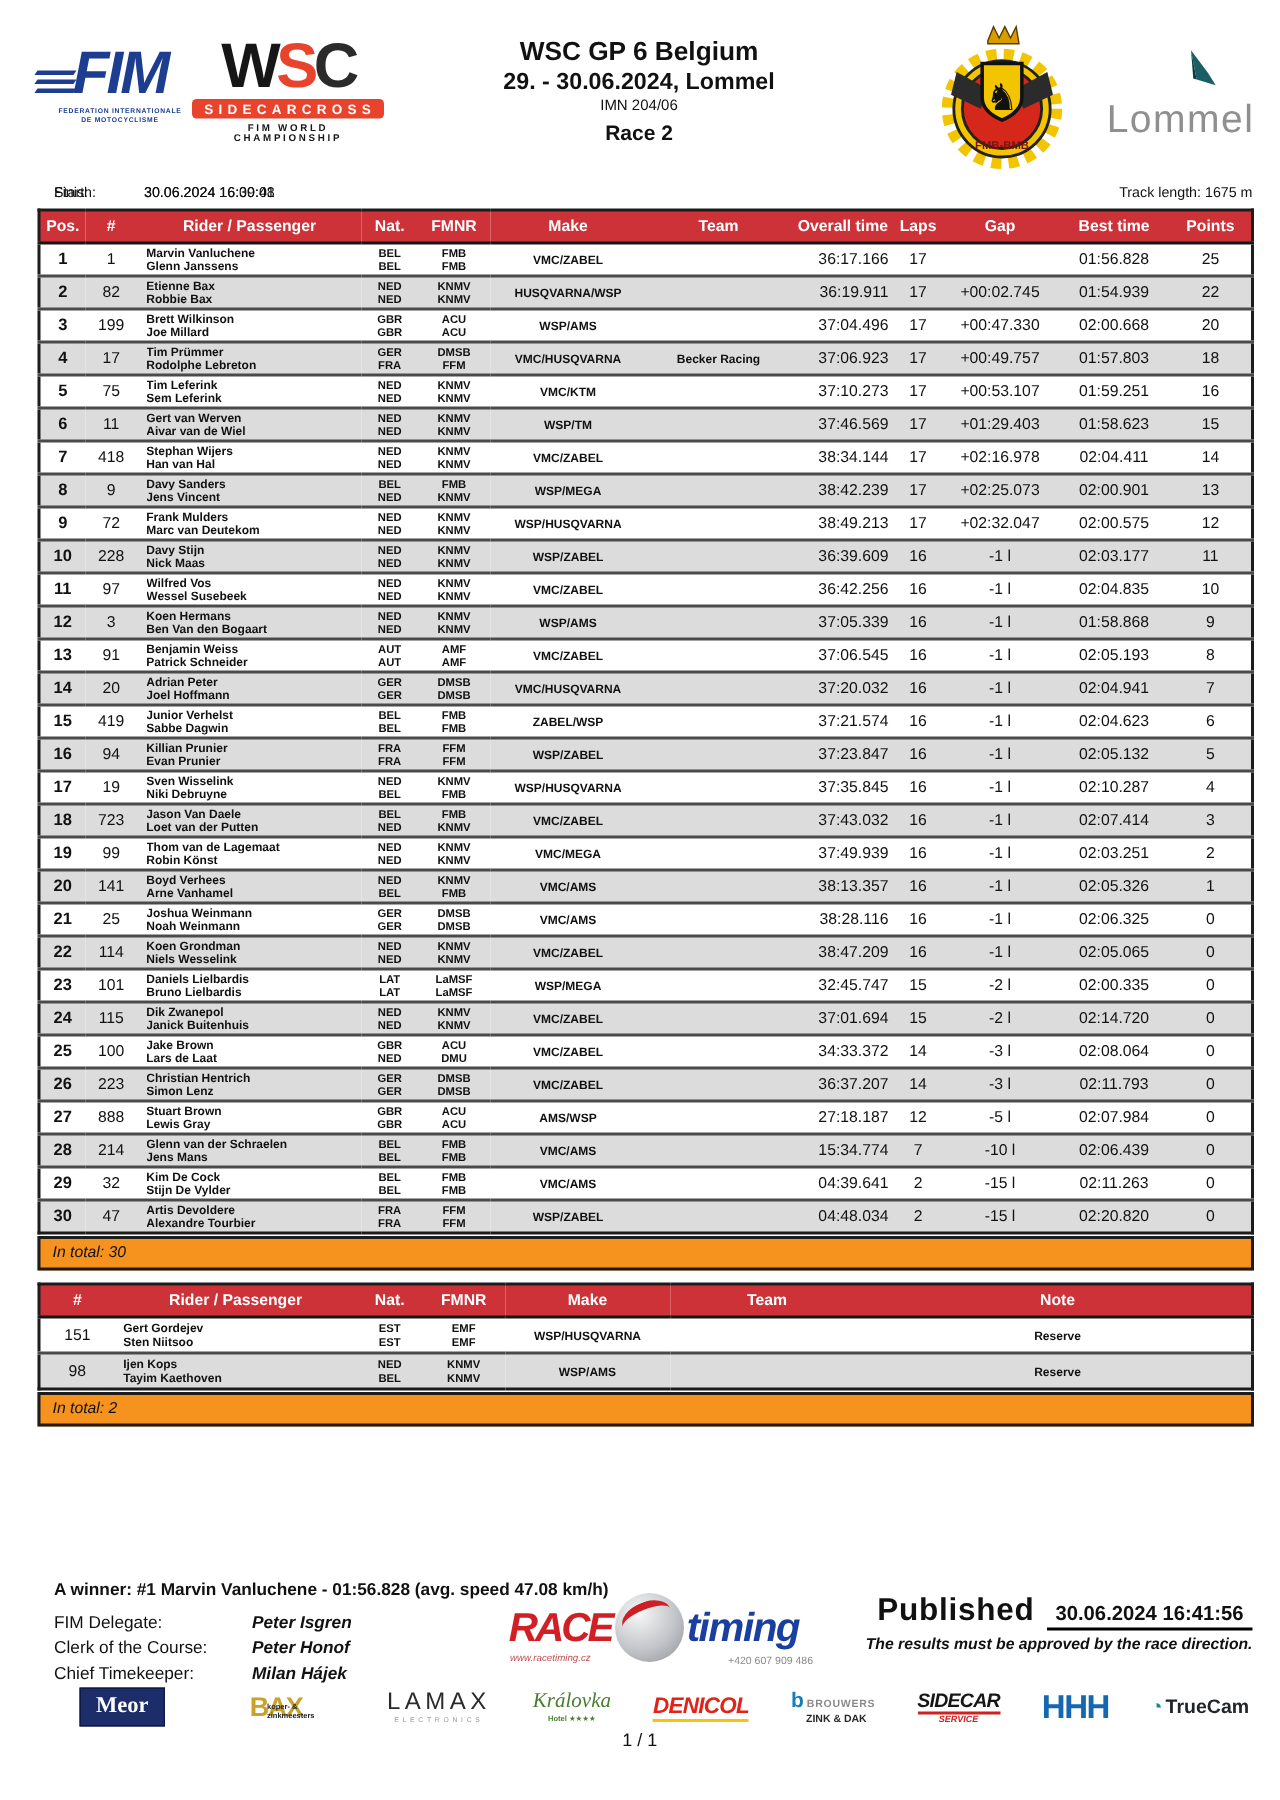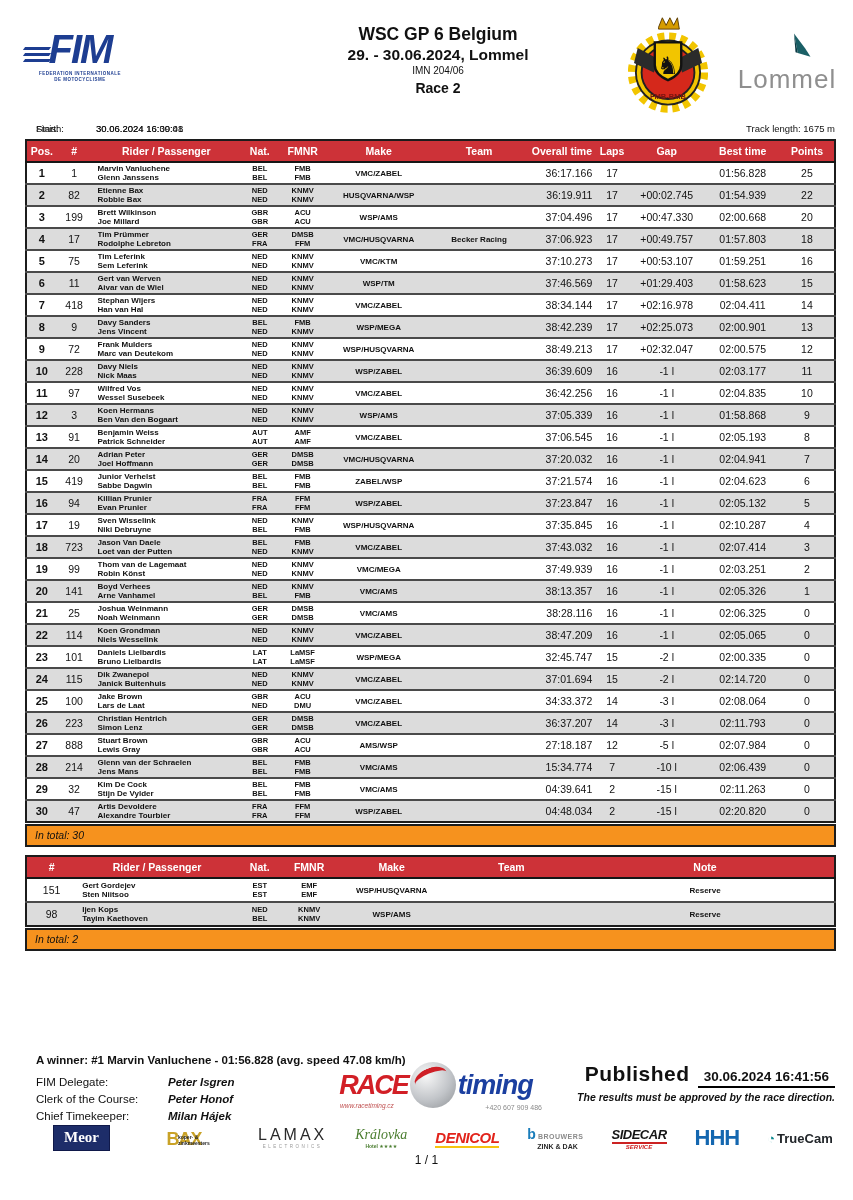--- a/index.html
+++ b/index.html
@@ -12,21 +12,21 @@
   .fim-lines { position:absolute; left:-6px; top:14px; width:26px; }
   .fim-lines div { height:3px; background:#1d3d91; margin:3px 0; transform:skewX(-35deg); }
   .fim-sub { font-size:4.5px; font-weight:700; color:#1d3d91; letter-spacing:.5px; margin-top:3px; line-height:6px; }
 
   .wsc-logo { position:absolute; left:128px; top:24px; width:128px; text-align:center; }
   .wsc-word { font-size:42px; font-weight:900; letter-spacing:-3px; line-height:40px; }
   .wsc-w { color:#161616; } .wsc-s { color:#e8432c; } .wsc-c { color:#2b2b2b; }
   .wsc-bar { background:#e8432c; border-radius:3px; color:#fff; font-size:9px; font-weight:700; letter-spacing:3.5px; padding:2px 0 1px 3px; margin-top:2px; }
   .wsc-sub { font-size:6.5px; font-weight:700; letter-spacing:1.8px; margin-top:3px; color:#161616; }
 
-  .title-block { position:absolute; left:288px; top:24px; width:300px; text-align:center; }
+  .title-block { position:absolute; left:276px; top:24px; width:300px; text-align:center; }
   .t-title { font-size:17.5px; font-weight:700; line-height:21px; }
   .t-sub { font-size:15.5px; font-weight:700; line-height:19px; }
   .t-imn { font-size:10px; line-height:14px; }
   .t-race { font-size:14px; font-weight:700; line-height:20px; }
 
   .club-badge { position:absolute; left:628px; top:14px; }
   .lommel-logo { position:absolute; left:733px; top:30px; width:108px; text-align:center; }
   .lommel-text { font-size:26px; color:#8f8f8f; letter-spacing:1px; line-height:26px; }
   .lommel-icon { display:block; margin:0 auto 2px 52px; }
 
@@ -118,20 +118,27 @@
           <div></div>
         </div>
       <span>FIM</span>
     </div>
     <div class="fim-sub">
       <div>FEDERATION INTERNATIONALE</div>
         <div>DE MOTOCYCLISME</div>
     </div>
   </div>
 
+  <div class="wsc-logo">
+    <div class="wsc-word">
+      <span class="wsc-w">W</span><span class="wsc-s">S</span><span class="wsc-c">C</span>
+    </div>
+    <div class="wsc-bar">SIDECARCROSS</div>
+    <div class="wsc-sub">FIM WORLD CHAMPIONSHIP</div>
+  </div>
 
   <div class="title-block">
     <div class="t-title">WSC GP 6 Belgium</div>
     <div class="t-sub">29. - 30.06.2024, Lommel</div>
     <div class="t-imn">IMN 204/06</div>
     <div class="t-race">Race 2</div>
   </div>
 
   <div class="club-badge">
     <svg width="80" height="102" viewBox="0 0 84 108">
@@ -400,21 +407,21 @@
             <td class="c-overall">38:49.213</td>
             <td class="c-laps">17</td>
             <td class="c-gap">+02:32.047</td>
             <td class="c-best">02:00.575</td>
             <td class="c-points">12</td>
           </tr>
           <tr class="alt">
             <td class="c-pos">10</td>
             <td class="c-num">228</td>
             <td class="c-rider">
-              <div class="l1">Davy Niels</div>
+              <div class="l1">Davy Stijn</div>
               <div class="l2">Nick Maas</div>
             </td>
             <td class="c-nat">
               <div class="l1">NED</div>
               <div class="l2">NED</div>
             </td>
             <td class="c-fmnr">
               <div class="l1">KNMV</div>
               <div class="l2">KNMV</div>
             </td>

